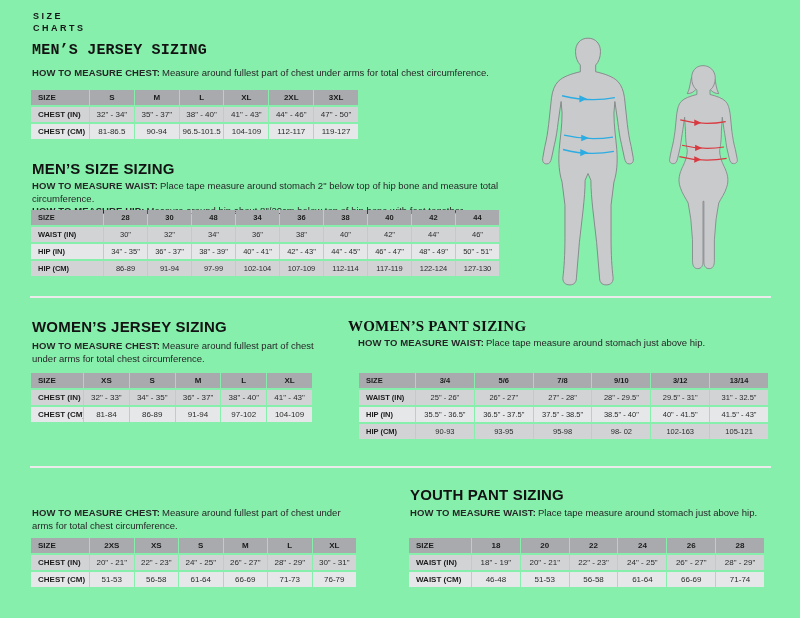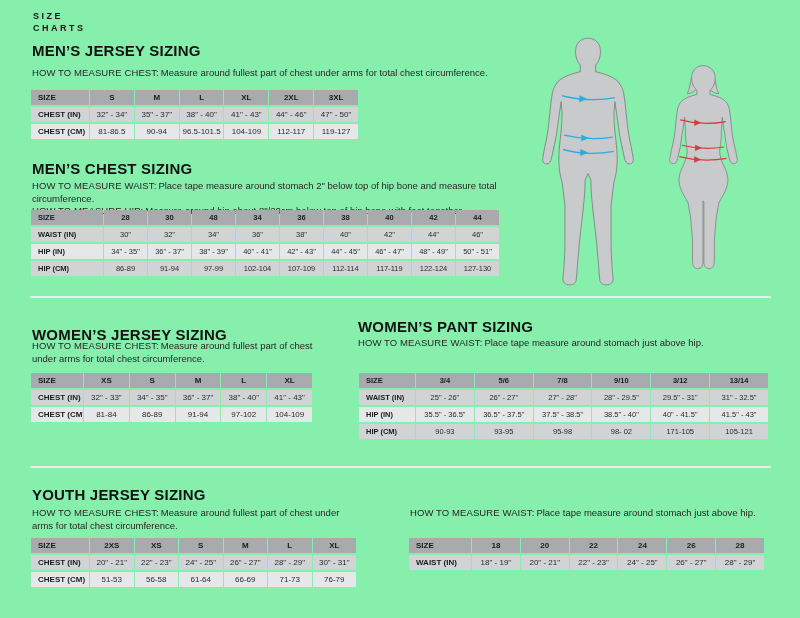--- a/index.html
+++ b/index.html
@@ -7,21 +7,21 @@
   .page{position:relative;width:800px;height:618px;background:#86efac;overflow:hidden;}
 
   .kicker{position:absolute;left:33px;top:10px;font-size:9px;font-weight:bold;
           letter-spacing:2.5px;line-height:12px;color:#161616;}
 
   .sec-title{position:absolute;margin:0;font-size:15px;font-weight:800;
              letter-spacing:0.2px;color:#121212;white-space:nowrap;}
 
   .howto{position:absolute;margin:0;font-size:9.5px;line-height:12.5px;color:#262626;}
   .howto p{margin:0;}
-  .howto strong{font-weight:normal;letter-spacing:0.1px;margin-right:2px;}
+  .howto strong{font-weight:bold;letter-spacing:0.1px;margin-right:2px;}
 
   .tbl{position:absolute;}
   table.size-table{border-collapse:separate;border-spacing:1px 2px;table-layout:fixed;
                    width:100%;font-size:8px;}
   .tbl.small table.size-table{font-size:7.5px;}
   table.size-table th,table.size-table td{height:15px;text-align:center;vertical-align:middle;
         font-weight:normal;padding:0 1px;overflow:hidden;white-space:nowrap;color:#2a2a2a;}
   table.size-table thead th{background:#a8aaad;font-weight:bold;color:#1b1b1b;}
   table.size-table th.rowlabel{text-align:left;padding-left:7px;font-weight:bold;color:#1b1b1b;}
   table.size-table tbody tr:nth-child(odd) td,
@@ -40,21 +40,21 @@
 </head>
 <body>
 
 <div class="page">
 
   <div class="kicker">
     <div>SIZE</div>
     <div>CHARTS</div>
   </div>
 
-  <h2 class="sec-title" style="left:32px;top:42px;">MEN’S JERSEY SIZING</h2>
+  <h2 class="sec-title" style="left:32px;top:42px;font-family:Liberation Mono, monospace;">MEN’S JERSEY SIZING</h2>
   <div class="howto" style="left:32px;top:67px;width:470px;">
     <p><strong>HOW TO MEASURE CHEST:</strong><span>Measure around fullest part of chest under arms for total chest circumference.</span></p>
   </div>
   <div class="tbl" style="left:30px;top:88px;width:329px;">
       <table class="size-table">
         <colgroup>
           <col style="width: 58px;">
         </colgroup>
         <thead>
           <tr>
@@ -83,21 +83,21 @@
             <td>90-94</td>
             <td>96.5-101.5</td>
             <td>104-109</td>
             <td>112-117</td>
             <td>119-127</td>
           </tr>
         </tbody>
       </table>
     </div>
 
-  <h2 class="sec-title" style="left:32px;top:160px;">MEN’S CHEST SIZING</h2>
+  <h2 class="sec-title" style="left:32px;top:160px;">MEN’S SIZE SIZING</h2>
   <div class="howto" style="left:32px;top:180px;width:500px;">
     <p><strong>HOW TO MEASURE WAIST:</strong><span>Place tape measure around stomach 2" below top of hip bone and measure total circumference.</span></p>
     <p><strong>HOW TO MEASURE HIP:</strong><span>Measure around hip about 8"/20cm below top of hip bone with feet together.</span></p>
   </div>
   <div class="tbl small" style="left:30px;top:208px;width:470px;">
       <table class="size-table">
         <colgroup>
           <col style="width: 72px;">
         </colgroup>
         <thead>
@@ -208,21 +208,21 @@
       <path class="arrow-head" d="M31,93.5 L39,97 L31,100.5 Z"></path>
     </g>
     <g>
       <path class="arrow-line" d="M13,107 Q40,114 67,109"></path>
       <path class="arrow-head" d="M30,106.5 L38,110.2 L30,114 Z"></path>
     </g>
   </svg>
 
   <div class="divider" style="top:296px;"></div>
 
-  <h2 class="sec-title" style="left:32px;top:326px;">WOMEN’S JERSEY SIZING</h2>
+  <h2 class="sec-title" style="left:32px;top:318px;">WOMEN’S JERSEY SIZING</h2>
   <div class="howto" style="left:32px;top:340px;width:290px;">
     <p><strong>HOW TO MEASURE CHEST:</strong><span>Measure around fullest part of chest under arms for total chest circumference.</span></p>
   </div>
   <div class="tbl" style="left:30px;top:371px;width:283px;">
       <table class="size-table">
         <colgroup>
           <col style="width: 52px;">
         </colgroup>
         <thead>
           <tr>
@@ -248,21 +248,21 @@
             <td>81-84</td>
             <td>86-89</td>
             <td>91-94</td>
             <td>97-102</td>
             <td>104-109</td>
           </tr>
         </tbody>
       </table>
     </div>
 
-  <h2 class="sec-title" style="left:358px;top:318px;">WOMEN’S PANT SIZING</h2>
+  <h2 class="sec-title" style="left:348px;top:318px;font-family:Liberation Serif, serif;">WOMEN’S PANT SIZING</h2>
   <div class="howto" style="left:358px;top:337px;width:420px;">
     <p><strong>HOW TO MEASURE WAIST:</strong><span>Place tape measure around stomach just above hip.</span></p>
   </div>
   <div class="tbl small" style="left:358px;top:371px;width:411px;">
       <table class="size-table">
         <colgroup>
           <col style="width: 56px;">
         </colgroup>
         <thead>
           <tr>
@@ -293,30 +293,29 @@
             <td>38.5" - 40"</td>
             <td>40" - 41.5"</td>
             <td>41.5" - 43"</td>
           </tr>
           <tr>
             <th class="rowlabel">HIP (CM)</th>
             <td>90-93</td>
             <td>93-95</td>
             <td>95-98</td>
             <td>98- 02</td>
-            <td>171-105</td>
+            <td>102-163</td>
             <td>105-121</td>
           </tr>
         </tbody>
       </table>
     </div>
 
   <div class="divider" style="top:466px;"></div>
 
-  <h2 class="sec-title" style="left:32px;top:486px;">YOUTH JERSEY SIZING</h2>
   <div class="howto" style="left:32px;top:507px;width:330px;">
     <p><strong>HOW TO MEASURE CHEST:</strong><span>Measure around fullest part of chest under arms for total chest circumference.</span></p>
   </div>
   <div class="tbl" style="left:30px;top:536px;width:327px;">
       <table class="size-table">
         <colgroup>
           <col style="width: 58px;">
         </colgroup>
         <thead>
           <tr>
@@ -345,20 +344,21 @@
             <td>56-58</td>
             <td>61-64</td>
             <td>66-69</td>
             <td>71-73</td>
             <td>76-79</td>
           </tr>
         </tbody>
       </table>
     </div>
 
+  <h2 class="sec-title" style="left:410px;top:486px;">YOUTH PANT SIZING</h2>
   <div class="howto" style="left:410px;top:507px;width:360px;">
     <p><strong>HOW TO MEASURE WAIST:</strong><span>Place tape measure around stomach just above hip.</span></p>
   </div>
   <div class="tbl" style="left:408px;top:536px;width:357px;">
       <table class="size-table">
         <colgroup>
           <col style="width: 62px;">
         </colgroup>
         <thead>
           <tr>
@@ -374,17 +374,26 @@
         <tbody>
           <tr>
             <th class="rowlabel">WAIST (IN)</th>
             <td>18" - 19"</td>
             <td>20" - 21"</td>
             <td>22" - 23"</td>
             <td>24" - 25"</td>
             <td>26" - 27"</td>
             <td>28" - 29"</td>
           </tr>
+          <tr>
+            <th class="rowlabel">WAIST (CM)</th>
+            <td>46-48</td>
+            <td>51-53</td>
+            <td>56-58</td>
+            <td>61-64</td>
+            <td>66-69</td>
+            <td>71-74</td>
+          </tr>
         </tbody>
       </table>
     </div>
 
 </div>
 
 </body></html>

